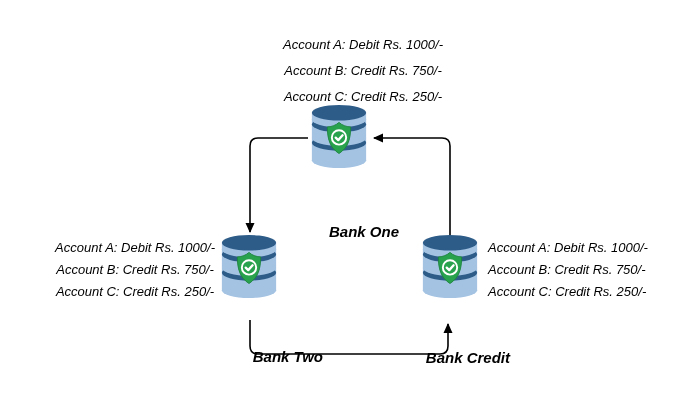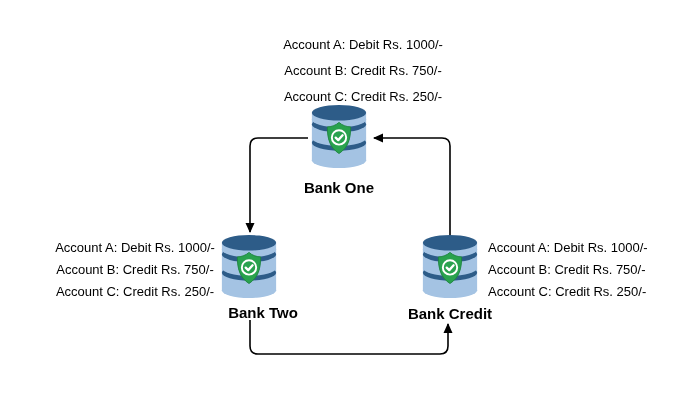--- a/index.html
+++ b/index.html
@@ -1,26 +1,26 @@
 <!DOCTYPE html>
 <html style="--database-light: #a4c3e3; --database-dark: #2d5c88; --badge-green: #29a24e; --badge-green-dark: #1f8540; --badge-check: #ffffff; --arrow: #000000; --text: #000000;"><head>
 <meta charset="utf-8">
 <style>
   html,body{margin:0;padding:0;background:#fff;}
   .canvas{
     position:relative;width:700px;height:400px;background:#fff;overflow:hidden;
-    font-family:"Liberation Sans","DejaVu Sans",sans-serif;color:#000;
+    font-family:"Liberation Sans","DejaVu Sans",sans-serif;color:#000;font-style:italic;
   }
   .abs{position:absolute;}
   .acct-block{font-size:13px;color:#000;}
   .acct-block.top{line-height:26px;text-align:center;}
   .acct-block.side{line-height:22px;}
   .acct-block.left{text-align:center;}
   .acct-block.right{text-align:left;}
-  .node-label{font-size:15px;font-weight:bold;text-align:center;width:120px;}
+  .node-label{font-size:15px;font-weight:bold;text-align:right;width:120px;margin-top:44px;}
   .db-light{fill:var(--database-light,#a4c3e3);}
   .db-dark{fill:var(--database-dark,#2d5c88);}
   .badge{fill:var(--badge-green,#29a24e);stroke:var(--badge-green-dark,#1f8540);stroke-width:1;}
   .badge-white{stroke:var(--badge-check,#ffffff);}
   .connector{stroke:var(--arrow,#000000);stroke-width:1.6;fill:none;}
   .arrowhead{fill:var(--arrow,#000000);}
   svg{display:block;}
 </style>
 </head>
 <body>

